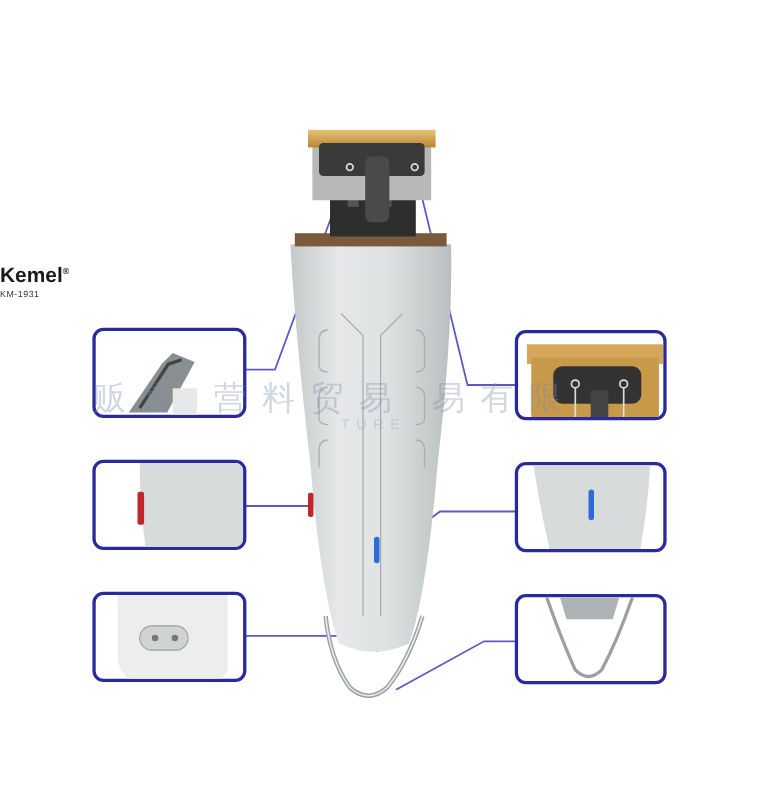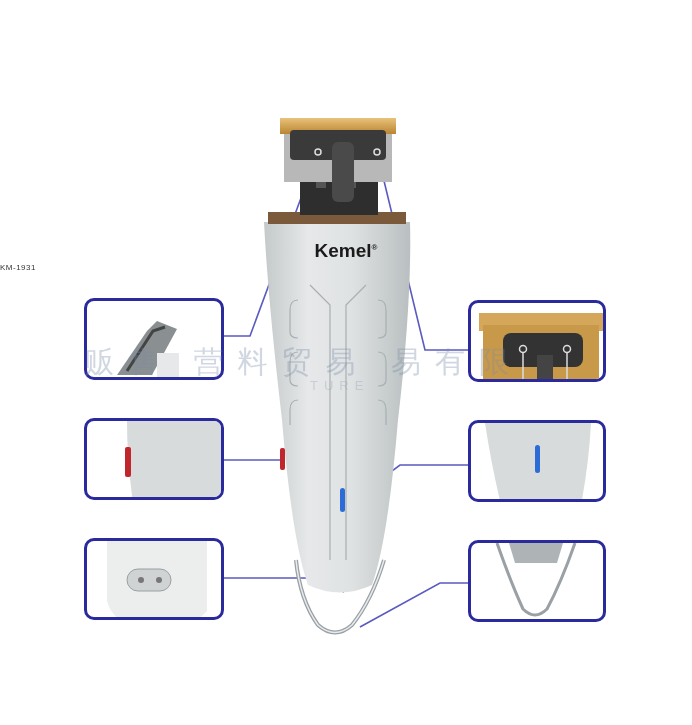--- a/index.html
+++ b/index.html
@@ -1,21 +1,21 @@
 <!DOCTYPE html>
 <html><head>
 <meta charset="utf-8">
 <style>
   html,body{margin:0;padding:0;background:#ffffff;}
   body{width:692px;height:725px;position:relative;overflow:hidden;font-family:"Liberation Sans",sans-serif;}
   .abs{position:absolute;}
   .callout{position:absolute;border:3px solid #2a2a9c;border-radius:10px;background:#fff;overflow:hidden;box-sizing:border-box;}
-  .watermark{position:absolute;top:342px;left:84px;width:530px;font-size:30px;color:rgba(120,140,170,0.35);letter-spacing:14px;white-space:nowrap;font-family:Liberation Serif, serif;}
+  .watermark{position:absolute;top:342px;left:84px;width:530px;font-size:30px;color:rgba(120,140,170,0.35);letter-spacing:14px;white-space:nowrap;font-family:Liberation Sans, sans-serif;}
   .wm-latin{position:absolute;top:378px;left:310px;font-size:13px;letter-spacing:6px;color:rgba(150,160,175,0.35);font-family:"Liberation Sans",sans-serif;}
-  .brand{position:absolute;left:0;width:100%;text-align:center;font-weight:bold;color:#1a1a1a;font-size:19px;top:240px;}
+  .brand{position:absolute;left:0;width:100%;font-weight:bold;color:#1a1a1a;font-size:19px;top:240px;}
   .model{position:absolute;left:0;width:100%;text-align:left;color:#333;font-size:8px;top:263px;letter-spacing:0.5px;}
 </style>
 </head>
 <body>
 
 <svg class="abs" width="692" height="725" style="left:0;top:0;">
   <g stroke="#5a5ac0" stroke-width="1.6" fill="none">
     <polyline points="222,336 250,336 318,152"></polyline>
     <polyline points="470,350 425,350 377,152"></polyline>
     <line x1="222" y1="460" x2="284" y2="460"></line>

